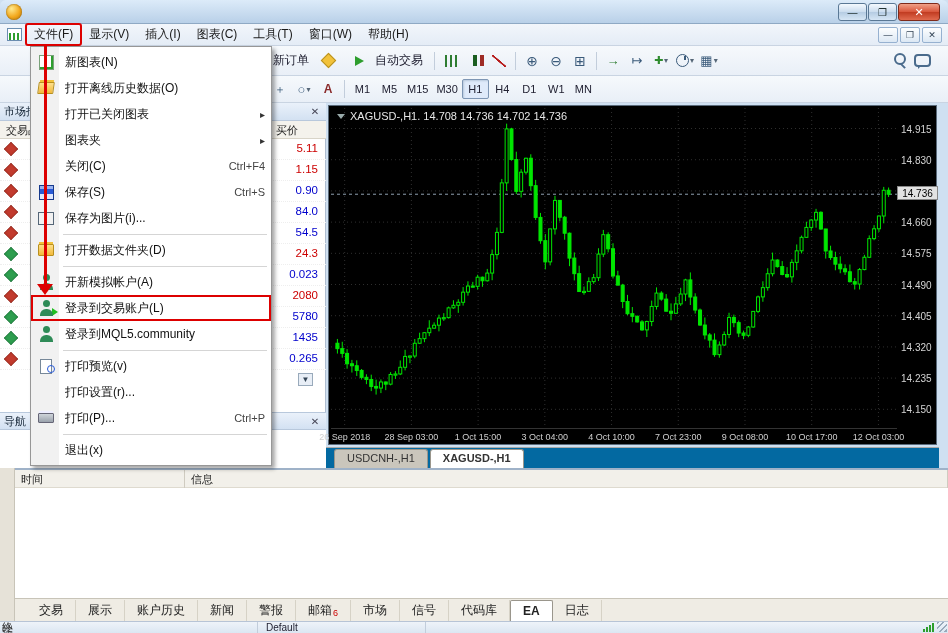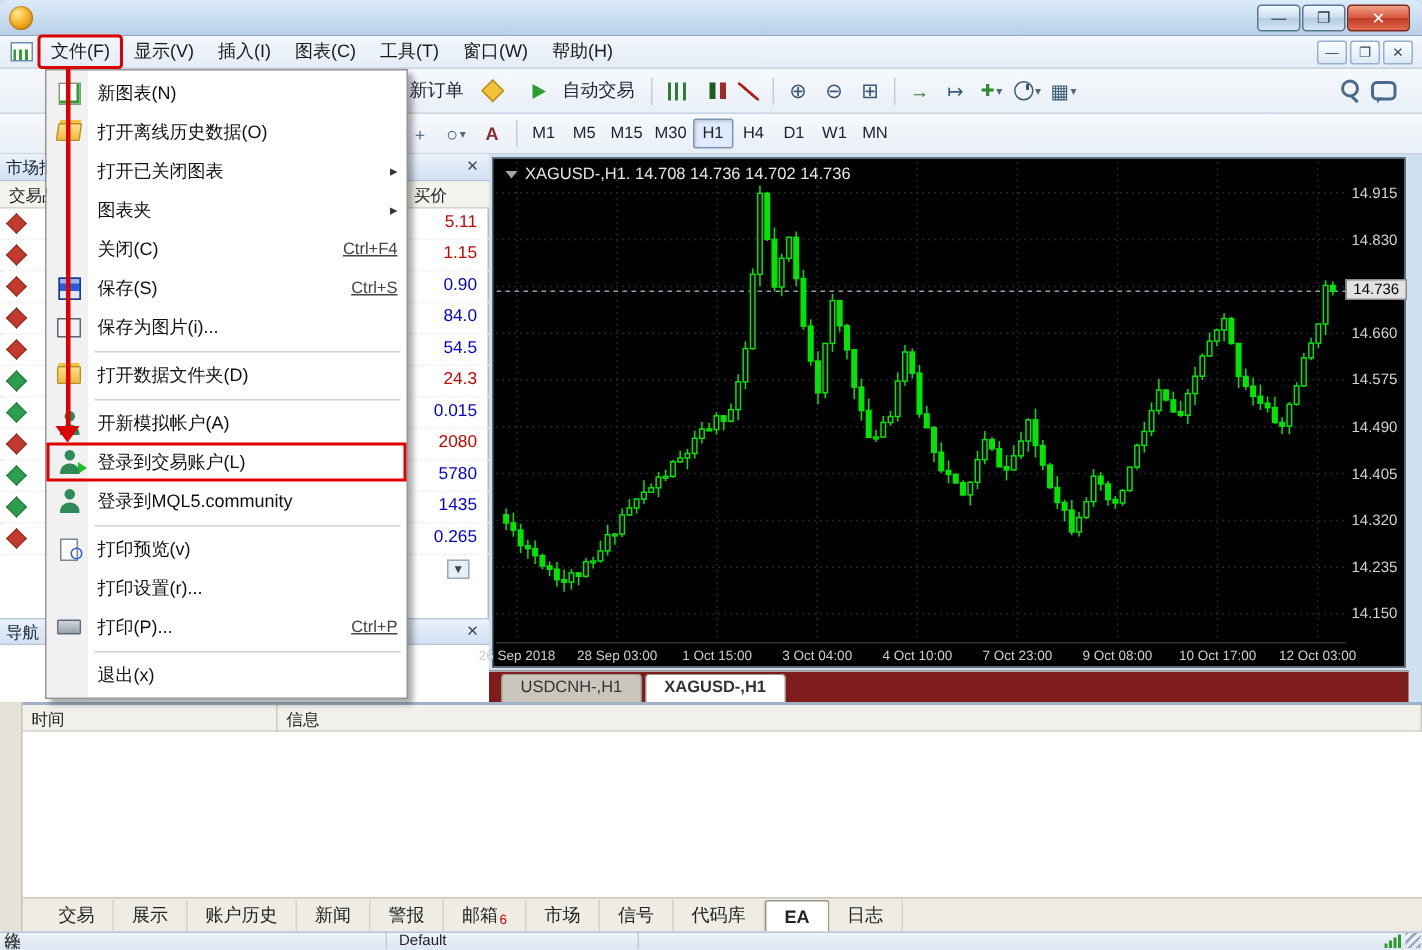--- a/index.html
+++ b/index.html
@@ -112,21 +112,21 @@
   .bear{fill:#00e600;stroke:#00e600;stroke-width:1;}
   .bidline{stroke:#8fa0b0;stroke-width:1;stroke-dasharray:3 3;}
   .chart-title{position:absolute;left:8px;top:4px;color:#e6e6e6;font-size:11px;display:flex;align-items:center;gap:5px;z-index:3;}
   .chart-title .tri{width:0;height:0;border-top:5px solid #9aa;border-left:4px solid transparent;border-right:4px solid transparent;display:inline-block;}
   #price-axis{position:absolute;left:570px;top:2px;width:38px;height:320px;}
   .ptick{position:absolute;left:2px;color:#d4d4d4;font-size:10px;font-family:"Liberation Sans",sans-serif;}
   .cur-price{position:absolute;left:568px;width:41px;height:14px;background:#e2e2e2;color:#000;
     font-size:10px;display:flex;align-items:center;justify-content:center;border:1px solid #888;z-index:4;}
   #time-axis{position:absolute;left:2px;top:322px;width:566px;height:16px;border-top:1px solid #333;}
   .ttick{position:absolute;top:3px;transform:translateX(-50%);color:#cfcfcf;font-size:9px;white-space:nowrap;}
-  .chart-tabs{position:absolute;left:0;top:344px;width:613px;height:21px;background:#7f1d1d;border-top:1px solid #aaa;
+  .chart-tabs{position:absolute;left:0;top:344px;width:613px;height:21px;background:#0369a1;border-top:1px solid #aaa;
     display:flex;align-items:flex-end;padding-left:8px;gap:2px;}
   .ctab{height:19px;padding:2px 12px;font-size:11px;color:#333;background:#cac6bc;border:1px solid #9a968c;border-bottom:none;
     border-radius:3px 3px 0 0;cursor:pointer;}
   .ctab.active{background:#fff;font-weight:bold;}
 
   
   .terminal{position:absolute;left:0;top:468px;width:948px;height:130px;background:#fef9c3;border-top:2px solid #9fb2c8;}
   .side-strip{position:absolute;left:0;top:468px;width:15px;height:153px;background:#e6e2d8;border-right:1px solid #c8c4b8;
     display:flex;align-items:flex-end;justify-content:center;padding-bottom:4px;z-index:5;}
   .side-caption{writing-mode:vertical-rl;font-size:11px;color:#333;letter-spacing:2px;}
@@ -159,21 +159,21 @@
   .grip{position:absolute;right:1px;bottom:1px;width:10px;height:10px;
     background:repeating-linear-gradient(135deg,#9ab 0 1.5px,transparent 1.5px 4px);}
 
   
   .menu-popup{position:absolute;left:30px;top:46px;width:242px;background:linear-gradient(90deg,#f1f1f1 0 28px,#fff 28px);
     border:1px solid #979797;box-shadow:3px 3px 4px rgba(0,0,0,.35);z-index:50;padding:2px 0;}
   .mitem{display:flex;align-items:center;height:26px;padding:0 6px 0 4px;cursor:pointer;font-size:12px;color:#111;}
   .mitem.hl{outline:2px solid #dd0000;outline-offset:-2px;}
   .mic{width:22px;height:18px;margin-right:8px;display:flex;align-items:center;justify-content:center;position:relative;flex:0 0 auto;}
   .mlabel{flex:1;white-space:nowrap;}
-  .msc{color:#444;font-size:11px;margin-left:10px;text-decoration:underline;}
+  .msc{color:#444;font-size:11px;margin-left:10px;}
   .msub{color:#333;font-size:10px;margin-left:10px;}
   .msep{height:6px;position:relative;}
   .msep::after{content:"";position:absolute;left:32px;right:4px;top:3px;border-top:1px solid #d5d5d5;}
   
   .ic-new-chart::before{content:"";width:13px;height:13px;background:#fff;border:1px solid #7aa27a;
     box-shadow:inset -2px -2px 0 #2e9e2e;}
   .ic-folder-open::before,.ic-folder::before{content:"";width:14px;height:10px;background:linear-gradient(#ffe08a,#f2b93b);
     border:1px solid #b8901f;border-radius:1px;box-shadow:0 -3px 0 -1px #f2c23a;}
   .ic-folder-open::before{transform:skewX(-8deg);}
   .ic-save::before{content:"";width:13px;height:13px;background:#2a5bd7;border:1px solid #173a8c;
@@ -310,21 +310,21 @@
         <div class="mw-row">
           <span class="sym-icon red"></span>
           <span class="mw-price blue">54.5</span>
         </div>
         <div class="mw-row">
           <span class="sym-icon green"></span>
           <span class="mw-price red">24.3</span>
         </div>
         <div class="mw-row">
           <span class="sym-icon green"></span>
-          <span class="mw-price blue">0.015</span>
+          <span class="mw-price blue">0.023</span>
         </div>
         <div class="mw-row">
           <span class="sym-icon red"></span>
           <span class="mw-price red">2080</span>
         </div>
         <div class="mw-row">
           <span class="sym-icon green"></span>
           <span class="mw-price blue">5780</span>
         </div>
         <div class="mw-row">

